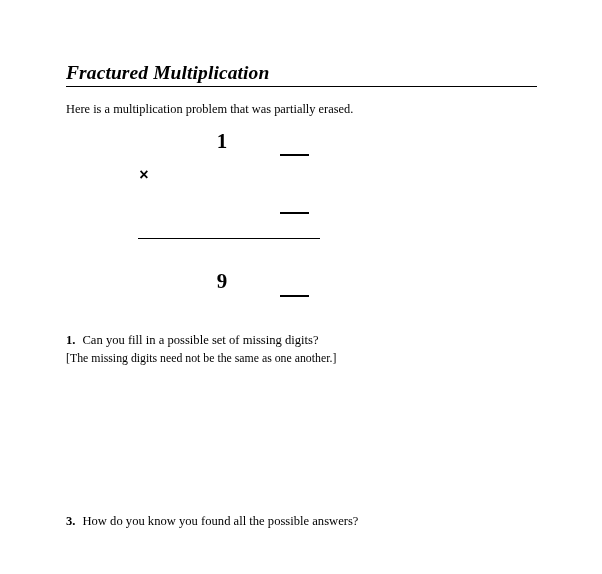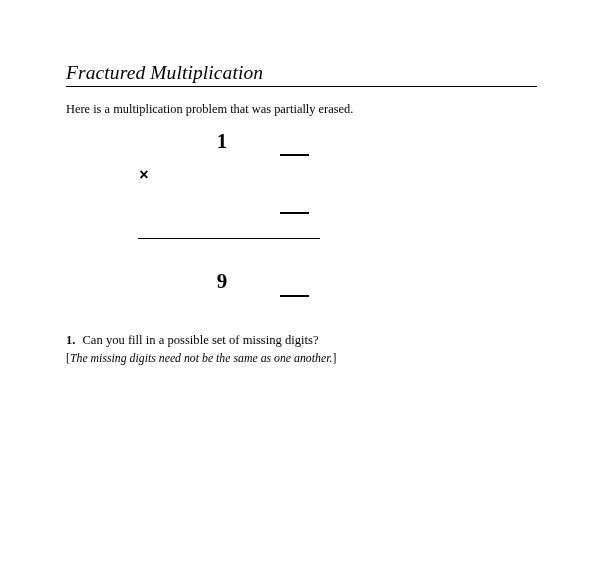--- a/index.html
+++ b/index.html
@@ -24,21 +24,21 @@
 
   
   .title-block {
     position: absolute;
     left: 66px;
     top: 62px;
     width: 471px;
   }
   .title {
     font-style: italic;
-    font-weight: 400;
+    font-weight: 700;
     font-size: 19.5px;
     line-height: 22px;
     letter-spacing: 0.1px;
     white-space: nowrap;
   }
   .title-rule {
     margin-top: 2px;
     border-bottom: 1.3px solid #000000;
     width: 471px;
   }
@@ -125,21 +125,21 @@
 
   .q-note {
     position: absolute;
     left: 66px;
     top: 351px;
     font-size: 11.8px;
     line-height: 15px;
     white-space: nowrap;
   }
   .q-note .bracket { font-style: normal; }
-  .q-note .note-text { font-style: italic; }
+  .q-note .note-text { }
 
   .gap { display: inline-block; width: 5px; }
 </style>
 </head>
 <body>
 
 <div class="page">
 
   <div class="title-block">
     <div class="title">Fractured Multiplication</div>
@@ -163,14 +163,17 @@
   </div>
 
   <div class="question q1">
     <span class="q-num">1.</span><span>Can you fill in a possible set of missing digits?</span>
   </div>
   <div class="q-note">
     <span class="bracket">[</span><span class="note-text">The missing digits need not be the same as one another.</span><span class="bracket">]</span>
   </div>
 
 
+  <div class="question q3">
+    <span class="q-num">3.</span><span>How do you know you found all the possible answers?</span>
+  </div>
 
 </div>
 
 </body></html>

